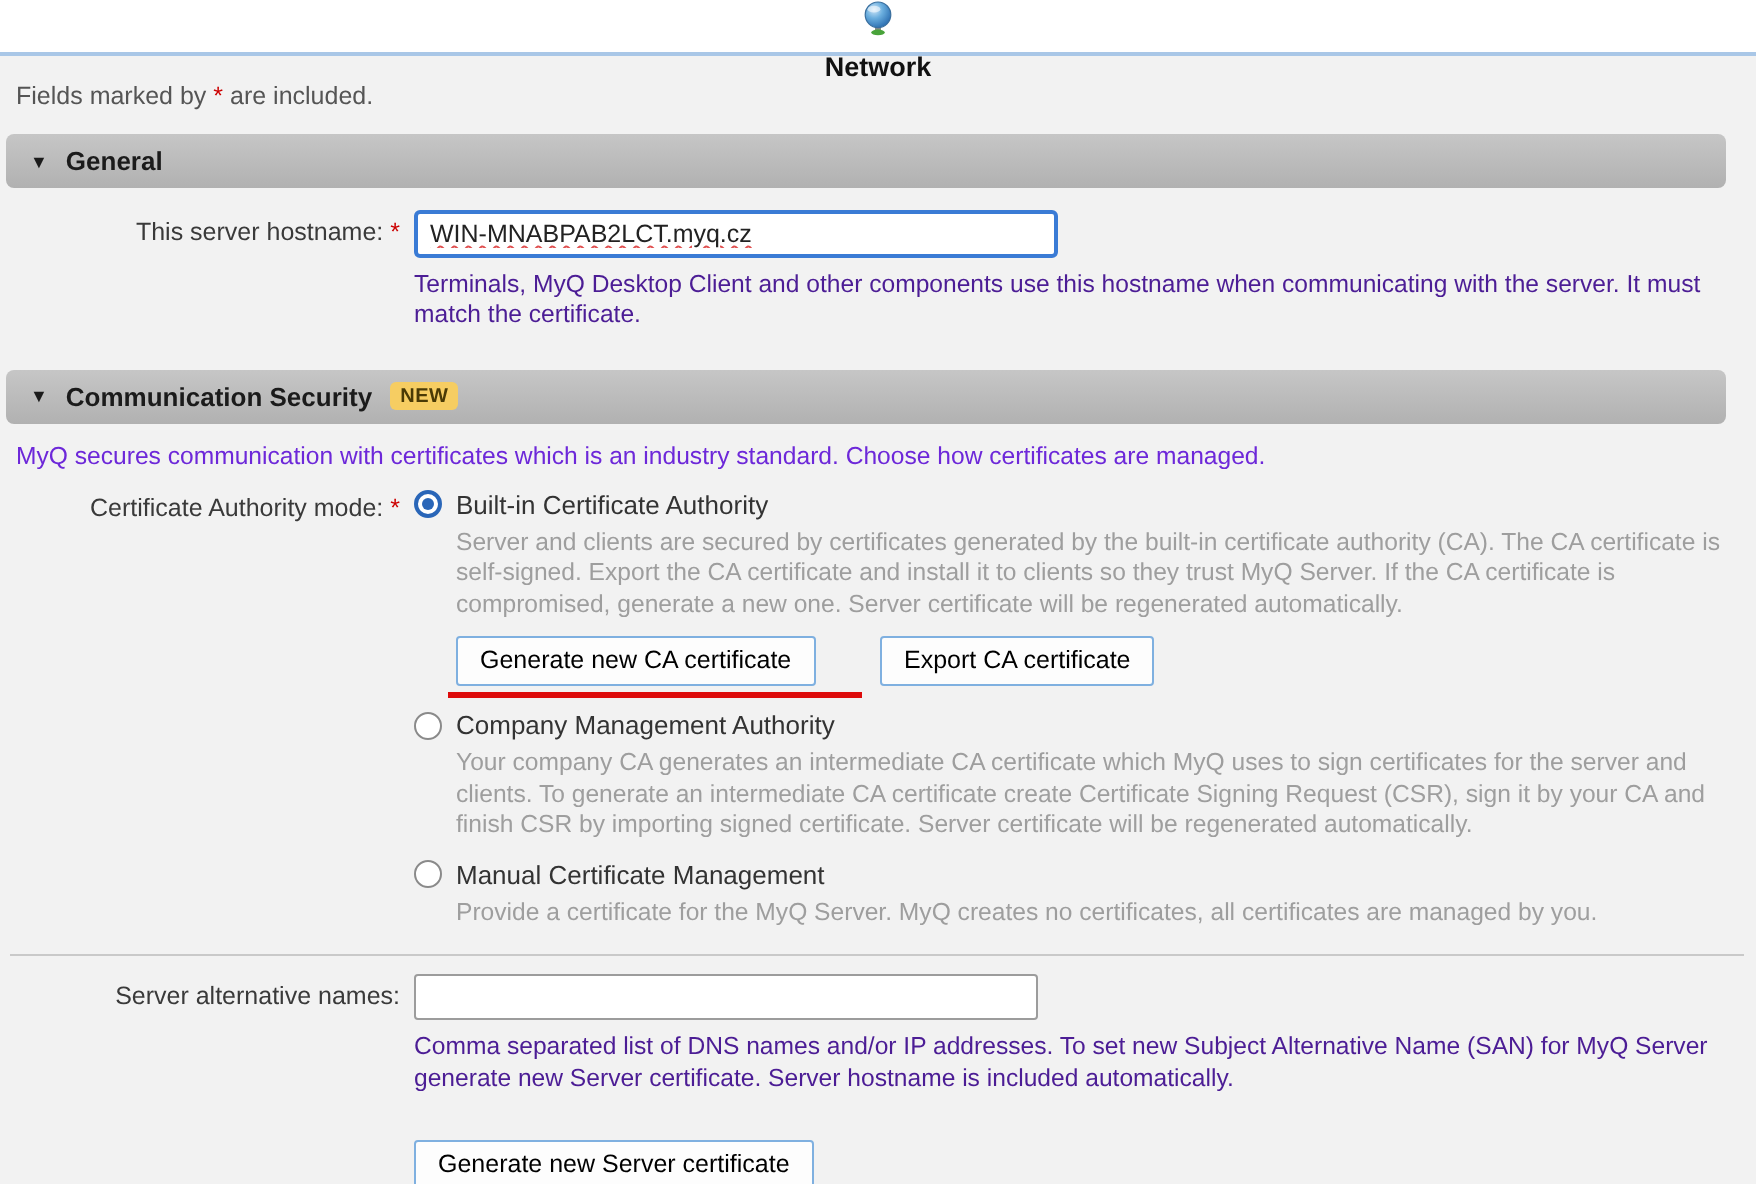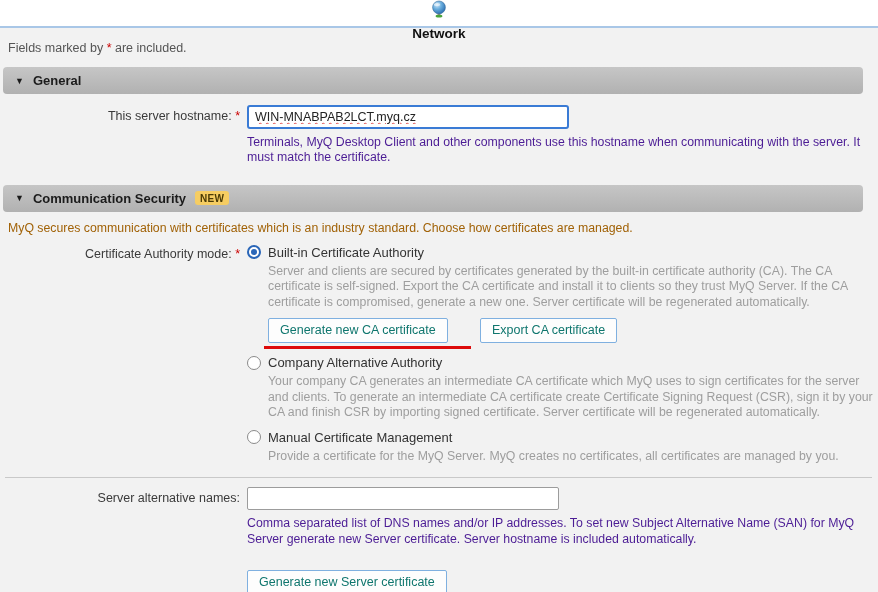--- a/index.html
+++ b/index.html
@@ -32,54 +32,54 @@
     font-weight:bold; font-size:13px; color:#1b1b1b;
     cursor:pointer;
   }
   .arrow { font-size:9px; color:#1b1b1b; }
   .badge {
     background:#f6cd62; color:#4a3a05; font-size:10px; font-weight:bold;
     padding:2px 5px 1px 5px; border-radius:3px; letter-spacing:.3px;
   }
 
   
-  .row { display:flex; margin-top:11px;padding-left:40px; }
+  .row { display:flex; margin-top:11px; }
   .label-col { width:207px; flex-shrink:0; text-align:right; padding:4px 7px 0 0; color:#3a3a3a; }
   .content-col { flex:1; }
 
   .text-input {
     width:322px; height:24px; padding:1px 6px;
     border:2px solid #3a7bd5; border-radius:3px;
     font:inherit; color:#222; background:#fff; outline:none;
   }
   .text-input.spellcheck { text-decoration:underline wavy #e05050 1px; }
   .text-input.plain { border:1px solid #9c9c9c; width:312px; height:23px; border-radius:2px; }
 
   .help { color:#4c1d95; max-width:652px; line-height:1.26; margin-top:6px; font-size:12.3px; }
-  .intro { margin:9px 8px 0 8px; color:#a16207; font-size:12.3px; }
+  .intro { margin:9px 8px 0 8px; color:#6d28d9; font-size:12.3px; }
 
   
   .radio-row { display:flex; align-items:center; gap:7px; margin-top:9px; cursor:pointer; }
   .radio {
     width:14px; height:14px; border-radius:50%; background:#fff;
     border:1px solid #8a8a8a; position:relative; flex-shrink:0;
   }
   .radio.selected { border:2px solid #2a66b8; }
   .radio.selected::after {
     content:""; position:absolute; left:2px; top:2px; right:2px; bottom:2px;
     background:#2a66b8; border-radius:50%;
   }
   .radio-label { font-size:13px; color:#333; }
 
   .opt-desc { margin:4px 0 0 21px; color:#9e9e9e; max-width:648px; line-height:1.26; font-size:12.3px; }
 
   .btn-row { margin:8px 0 0 21px; display:flex; gap:9px; }
   .btn {
     background:#fdfdfd; border:1px solid #7fb0e0; border-radius:2px;
-    padding:4px 11px; font:inherit; font-size:12.5px; color:#0f766e; cursor:pointer;
+    padding:4px 11px; font:inherit; font-size:12.5px; color:#000000; cursor:pointer;
     height:25px; line-height:15px;
   }
   .red-underline { height:3px; background:#dd0b0b; width:207px; margin:3px 0 0 17px; }
 
   .divider { border:none; border-top:1px solid #c9c9c9; margin:13px 6px 0 5px; }
 
   .bottom-btn-row { margin-top:23px; }
 </style>
 </head>
 <body>
@@ -144,21 +144,21 @@
     <div class="btn-row">
       <div>
         <button class="btn">Generate new CA certificate</button>
         <div class="red-underline" style="margin-left:-4px;"></div>
       </div>
       <button class="btn">Export CA certificate</button>
     </div>
 
     <div class="radio-row" style="margin-top:6px;">
       <span class="radio"></span>
-      <span class="radio-label">Company Alternative Authority</span>
+      <span class="radio-label">Company Management Authority</span>
     </div>
     <div class="opt-desc">Your company CA generates an intermediate CA certificate which MyQ uses to sign certificates for the server and clients. To generate an intermediate CA certificate create Certificate Signing Request (CSR), sign it by your CA and finish CSR by importing signed certificate. Server certificate will be regenerated automatically.</div>
 
     <div class="radio-row">
       <span class="radio"></span>
       <span class="radio-label">Manual Certificate Management</span>
     </div>
     <div class="opt-desc">Provide a certificate for the MyQ Server. MyQ creates no certificates, all certificates are managed by you.</div>
 
   </div>

